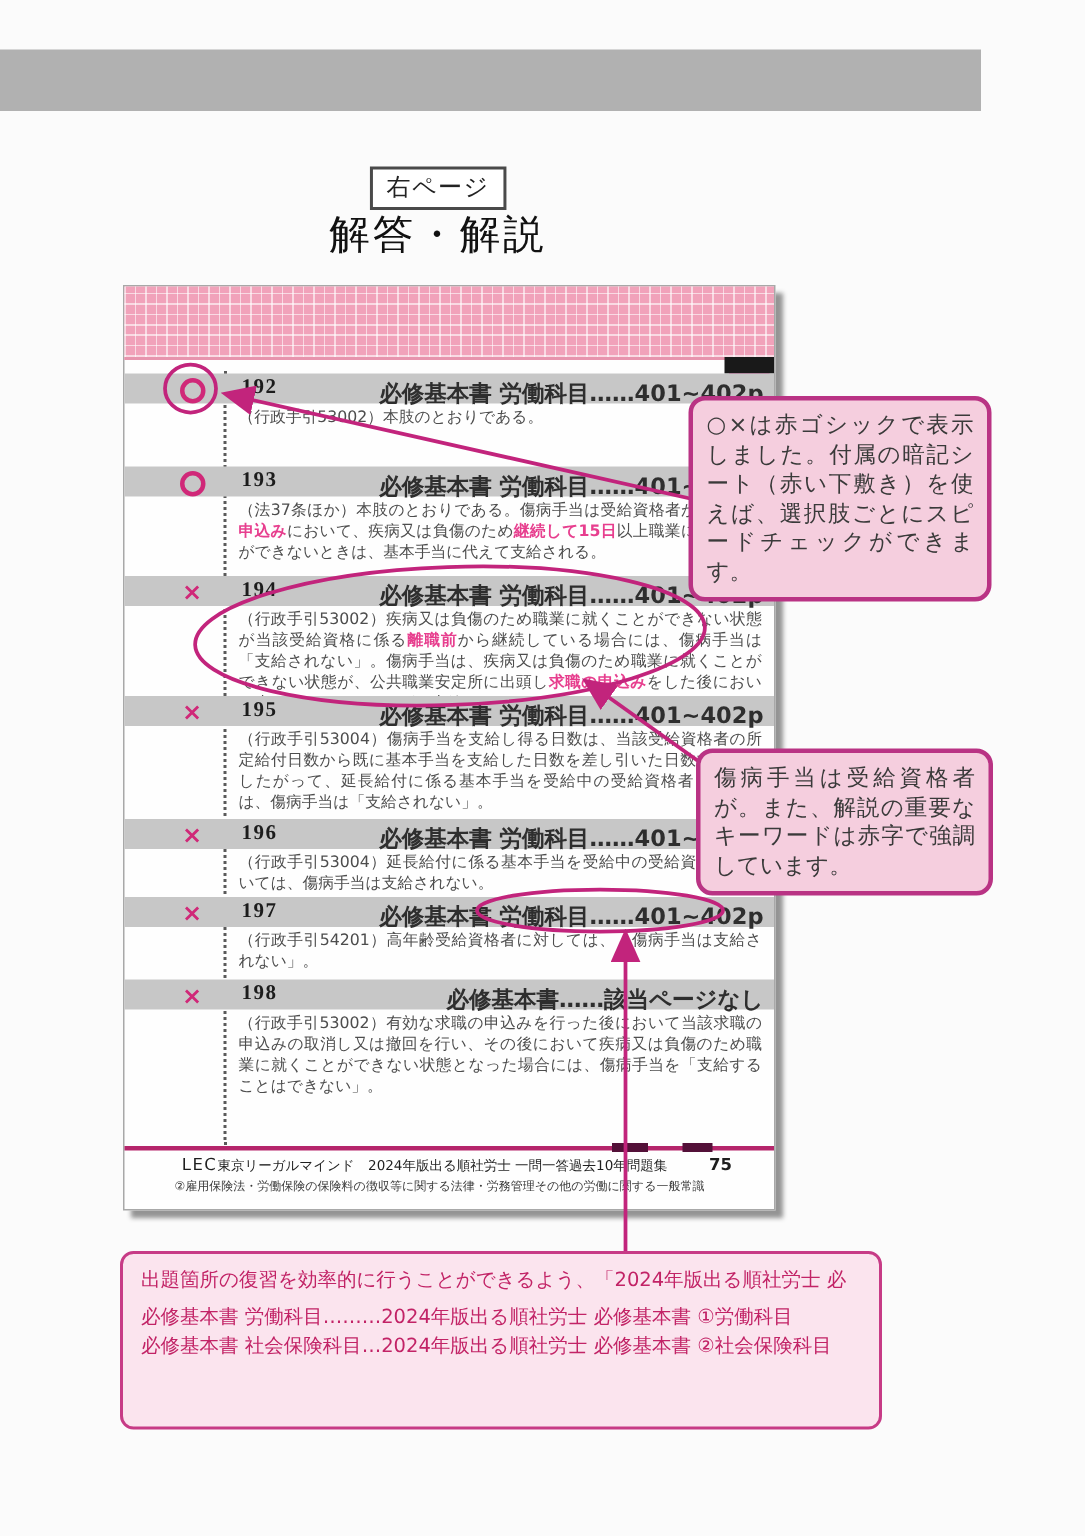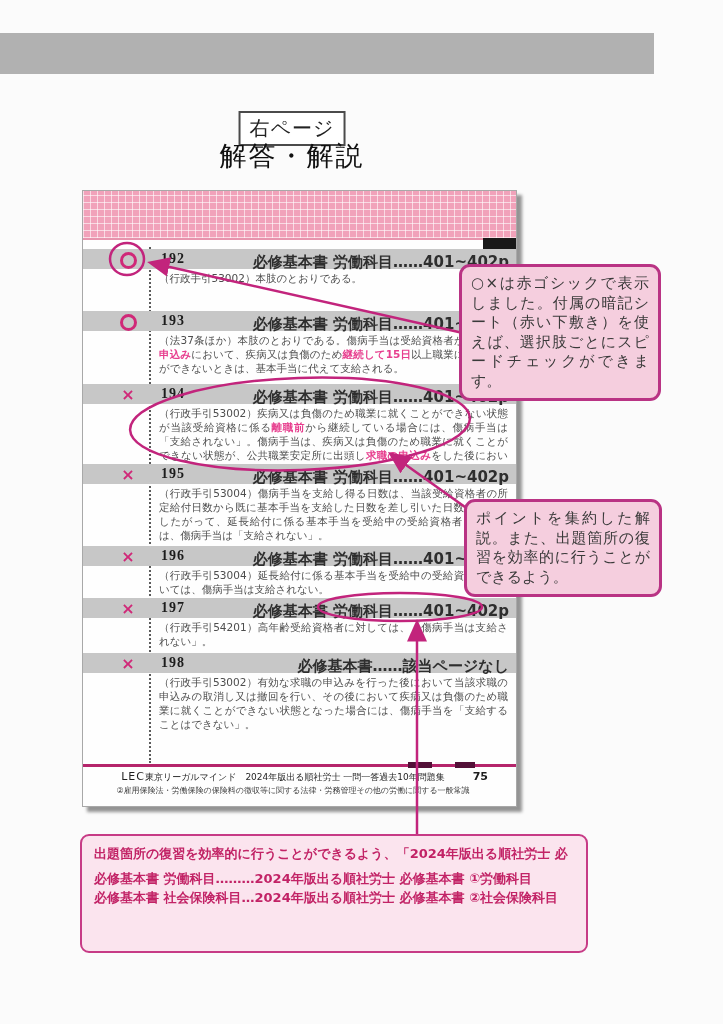--- a/index.html
+++ b/index.html
@@ -5,21 +5,21 @@
   html,body{margin:0;padding:0;background:#fbfbfb;}
   body{
     width:723px;height:1024px;position:relative;overflow:hidden;
     font-family:"DejaVu Sans","Liberation Sans",sans-serif;
   }
   
   .top-gray-bar{position:absolute;left:0;top:33px;width:654px;height:41px;background:#b1b1b1;}
   .side-label{
     position:absolute;left:292px;top:111px;transform:translateX(-50%);
     border:2px solid #4a4a4a;background:#fff;color:#222;
-    font-size:20px;padding:2px 9px;letter-spacing:1px;white-space:nowrap;
+    font-size:16px;padding:2px 9px;letter-spacing:1px;white-space:nowrap;
   }
   .main-title{
     position:absolute;left:292px;top:138px;transform:translateX(-50%);
     font-size:27px;font-weight:normal;color:#111;letter-spacing:2px;white-space:nowrap;
   }
   
   .book-page{
     position:absolute;left:82px;top:190px;width:433px;height:615px;
     background:#fefefe;border:1px solid #a8a8a8;
     box-shadow:5px 5px 3px #949494;
@@ -73,21 +73,21 @@
     color:#3a3a3a;font-size:15px;line-height:19.5px;padding:7px 9px;font-weight:500;
     text-align:justify;
   }
   .callout1{left:459px;top:264px;width:178px;}
   .callout2{left:464px;top:499px;width:174px;}
   
   .bottom-note{
     position:absolute;z-index:6;left:80px;top:834px;width:508px;height:119px;
     background:#fbe4ee;border:2.5px solid #c73b86;border-radius:9px;
     color:#c22366;font-size:13px;line-height:19px;padding:8px 12px;box-sizing:border-box;
-    font-weight:700;
+    font-weight:400;
   }
   .bottom-note .bn-line{white-space:nowrap;}
   .bottom-note .bn-gap{margin-top:6px;}
 </style>
 </head>
 <body>
 
 <div class="top-gray-bar"></div>
 
 <div class="side-label">右ページ</div>
@@ -181,19 +181,19 @@
   </defs>
   <ellipse cx="127" cy="259" rx="17" ry="16" fill="none" stroke="#c2247c" stroke-width="2.5"></ellipse>
   <ellipse cx="300" cy="424" rx="170" ry="46" fill="none" stroke="#c2247c" stroke-width="2.5" transform="rotate(-2 300 424)"></ellipse>
   <ellipse cx="400" cy="607" rx="82" ry="14" fill="none" stroke="#c2247c" stroke-width="2.5"></ellipse>
   <line x1="463" y1="333" x2="152" y2="263" stroke="#c2247c" stroke-width="2.5" marker-end="url(#ah)"></line>
   <line x1="472" y1="512" x2="392" y2="455" stroke="#c2247c" stroke-width="2.5" marker-end="url(#ah)"></line>
   <line x1="417" y1="836" x2="417" y2="624" stroke="#c2247c" stroke-width="2.5" marker-end="url(#ah)"></line>
 </svg>
 
 <div class="callout callout1">○×は赤ゴシックで表示しました。付属の暗記シート（赤い下敷き）を使えば、選択肢ごとにスピードチェックができます。</div>
-<div class="callout callout2">ポイントを集約した解説。また、出題箇所の復習を効率的に行うことができるよう。</div>
+<div class="callout callout2">傷病手当は受給資格者が。また、解説の重要なキーワードは赤字で強調しています。</div>
 
 <div class="bottom-note" id="bottom-note">
     <div class="bn-line">出題箇所の復習を効率的に行うことができるよう、「2024年版出る順社労士 必</div>
     <div class="bn-line bn-gap">必修基本書 労働科目………2024年版出る順社労士 必修基本書 ①労働科目</div>
     <div class="bn-line">必修基本書 社会保険科目…2024年版出る順社労士 必修基本書 ②社会保険科目</div>
   </div>
 
 </body></html>

